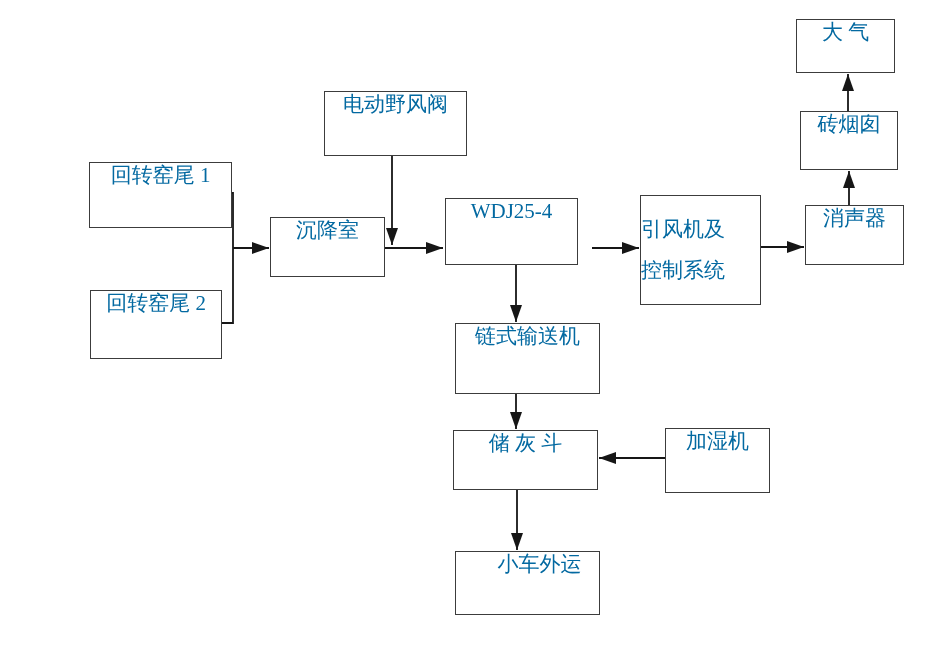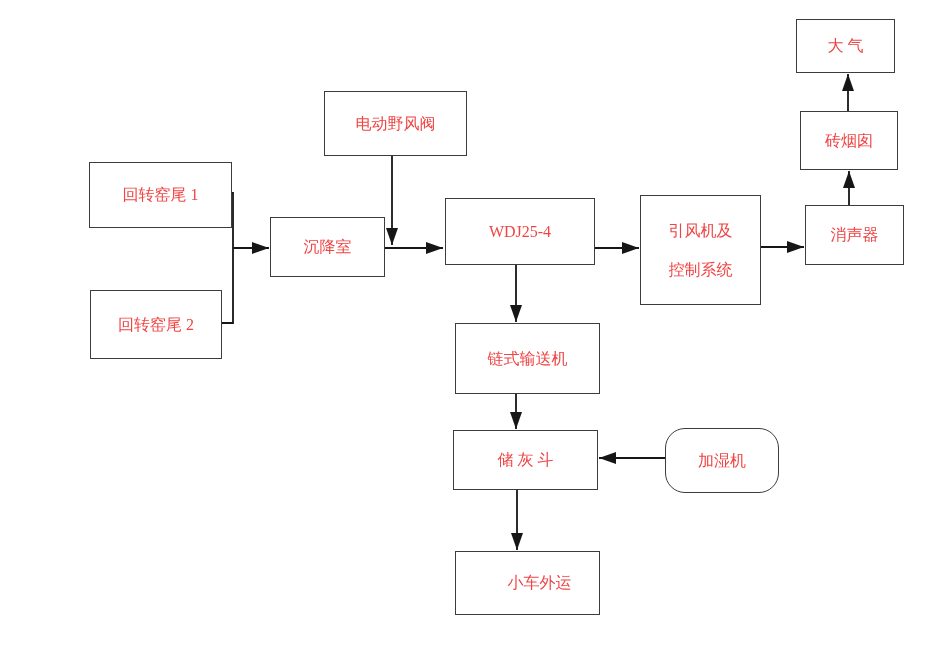--- a/index.html
+++ b/index.html
@@ -26,25 +26,25 @@
     fill: none;
     stroke: #161616;
     stroke-width: 1.8px;
   }
   .node {
     position: absolute;
     box-sizing: border-box;
     background: #ffffff;
     border: 1.4px solid #3c3c3c;
     display: flex;
-    align-items: center;
+    align-items: flex-start;
     justify-content: center;
     text-align: center;
-    color: #ef4444;
-    font-size: 16px;
+    color: #0369a1;
+    font-size: 21px;
     line-height: 1.2;
     white-space: nowrap;
   }
   .node.two-line {
     flex-direction: column;
     justify-content: space-evenly;
     padding: 6px 0;
   }
 </style>
 </head>
@@ -82,21 +82,21 @@
   </div>
 
   <div class="node" style="left:324px; top:91px;  width:143px; height:65px;">
     <span>电动野风阀</span>
   </div>
 
   <div class="node" style="left:270px; top:217px; width:115px;  height:60px;">
     <span>沉降室</span>
   </div>
 
-  <div class="node" style="left:445px; top:198px; width:150px; height:67px;">
+  <div class="node" style="left:445px; top:198px; width:133px; height:67px;">
     <span>WDJ25-4</span>
   </div>
 
   <div class="node two-line" style="left:640px; top:195px; width:121px; height:110px;">
     <span>引风机及</span>
     <span>控制系统</span>
   </div>
 
   <div class="node" style="left:800px; top:111px; width:98px;  height:59px;">
     <span>砖烟囱</span>
@@ -111,21 +111,21 @@
   </div>
 
   <div class="node" style="left:455px; top:323px; width:145px; height:71px;">
     <span>链式输送机</span>
   </div>
 
   <div class="node" style="left:453px; top:430px; width:145px; height:60px;">
     <span>储 灰 斗</span>
   </div>
 
-  <div class="node" style="left:665px; top:428px; width:114px;  height:65px;border-radius:20px;">
+  <div class="node" style="left:665px; top:428px; width:105px;  height:65px;">
     <span>加湿机</span>
   </div>
 
   <div class="node" style="left:455px; top:551px; width:145px; height:64px;padding-left:24px;">
     <span>小车外运</span>
   </div>
 
 </div>
 
 </body></html>

